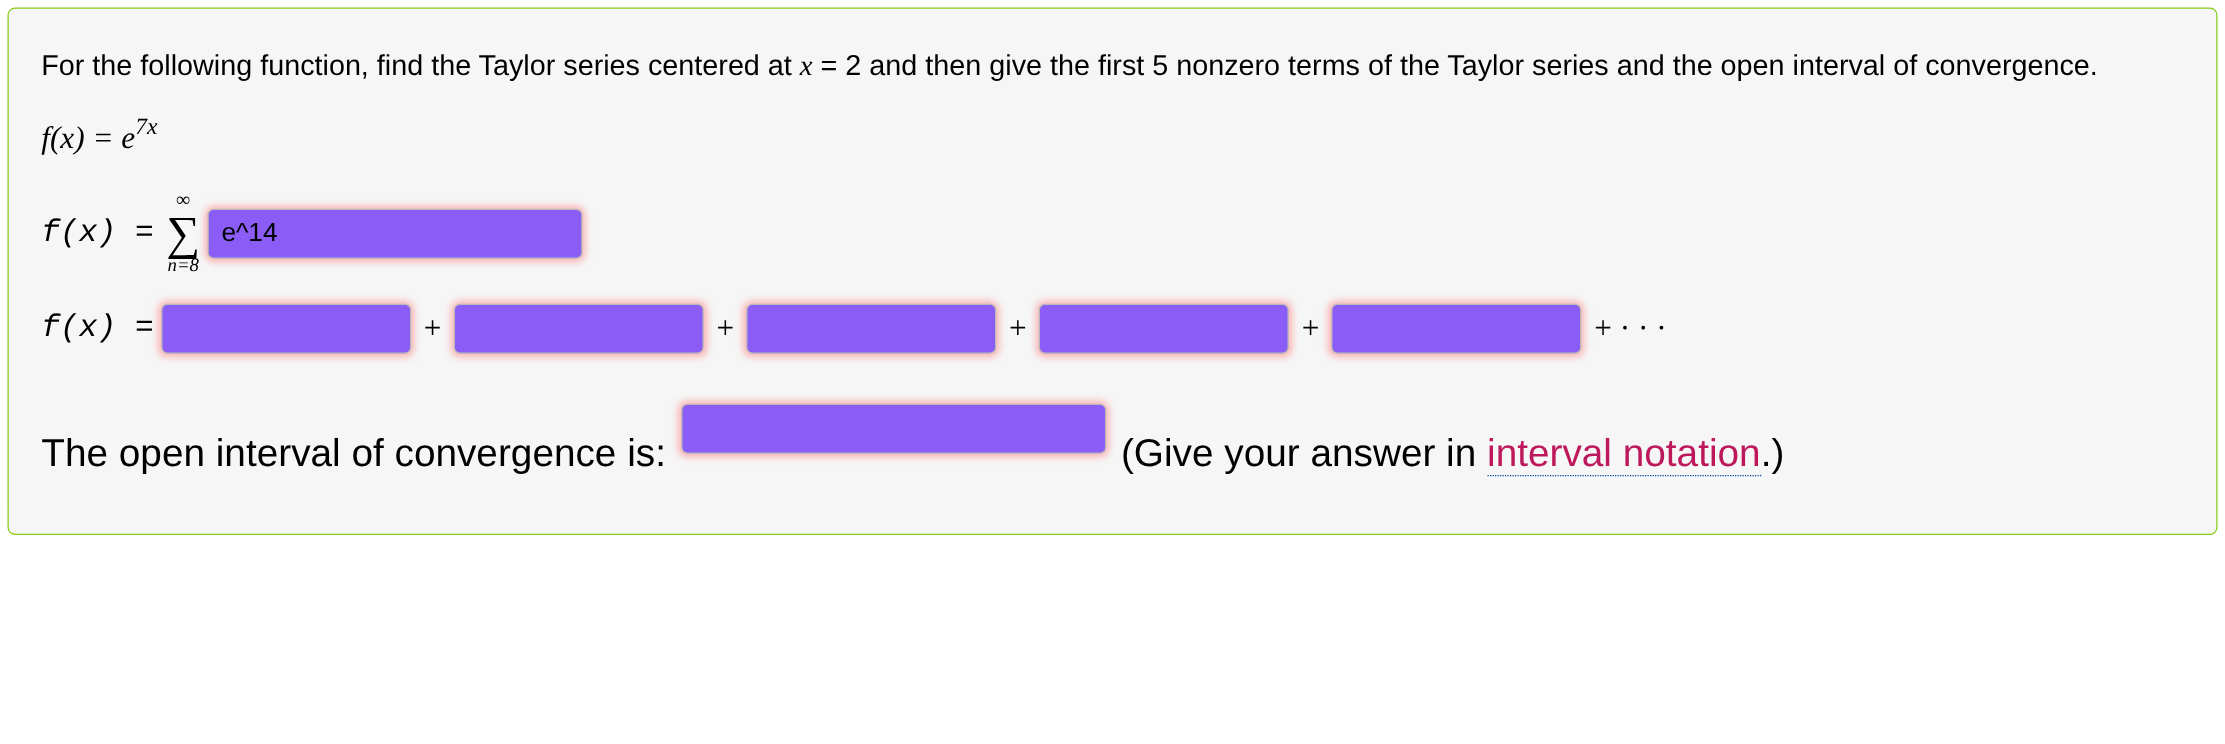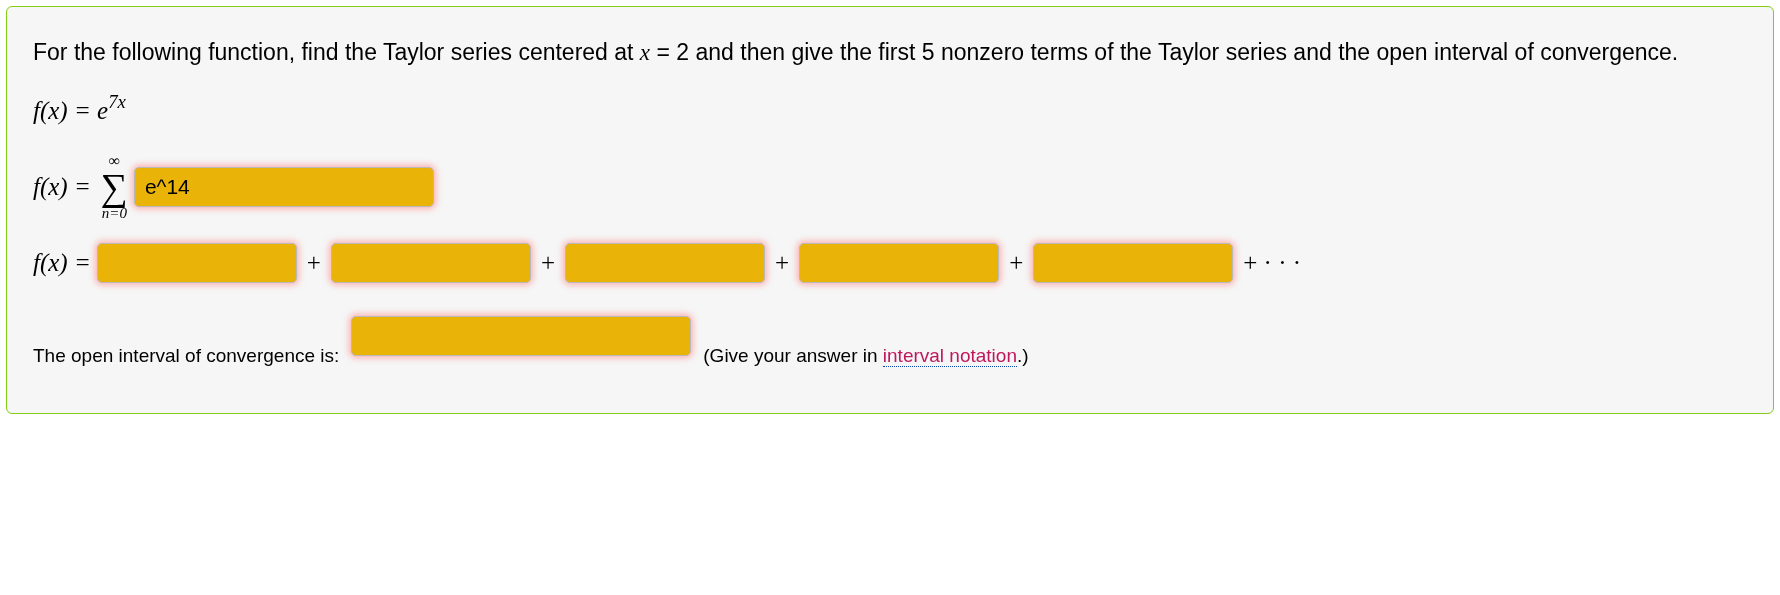--- a/index.html
+++ b/index.html
@@ -33,60 +33,60 @@
   .row {
     display: flex;
     align-items: center;
     font-size: 25px;
     font-family: 'Times New Roman', serif;
     margin-bottom: 22px;
     flex-wrap: nowrap;
   }
   .row .label-text {
     font-family: Arial, Helvetica, sans-serif;
-    font-size: 19px;
+    font-size: 31px;
     margin-top: 40px;
   }
   .sum-block {
     display: inline-flex;
     flex-direction: column;
     align-items: center;
     line-height: 1;
     margin: 0 6px 0 4px;
   }
   .sum-block .top { font-size: 16px; margin-bottom: 2px;}
   .sum-block .sigma { font-size: 38px; line-height: 0.85;}
   .sum-block .bot { font-size: 15px; font-style: italic; margin-top: 3px;}
   input.answer {
     font-family: Arial, Helvetica, sans-serif;
     font-size: 21px;
     padding: 18px 10px;
     height: 40px;
     border: 1px solid #b9b9b9;
     border-radius: 5px;
-    background: #eab308;
+    background: #8b5cf6;
     box-shadow: 0 0 6px 2px rgba(255,120,120,0.55);
     outline: none;
   }
   .w-large { width: 300px; }
   .w-term { width: 200px; }
   .w-interval { width: 340px; margin: 0 12px; }
   .op {
     font-family: 'Times New Roman', serif;
     font-size: 25px;
     margin: 0 10px;
   }
   .link {
     color: #be185d;
     border-bottom: 1px dotted #0645ad;
     cursor: pointer;
   }
   .fxeq {
     font-style: italic;
-    font-family: Liberation Serif, serif;
+    font-family: Liberation Mono, monospace;
     font-size: 25px;
     margin-right: 6px;
   }
   .sup { font-size: 0.75em; position: relative; top: -0.55em; }
 </style>
 </head>
 <body>
 
 <div class="question-container">
 
@@ -96,21 +96,21 @@
 
   <div class="center-eq">
     <span class="mathvar">f(x) = e</span><span class="sup mathvar">7x</span>
   </div>
 
   <div class="row">
     <span class="fxeq">f(x) = </span>
     <span class="sum-block">
       <span class="top">∞</span>
       <span class="sigma">∑</span>
-      <span class="bot">n=0</span>
+      <span class="bot">n=8</span>
     </span>
     <input class="answer w-large" type="text" value="e^14" style="">
   </div>
 
   <div class="row">
     <span class="fxeq">f(x) = </span>
     <input class="answer w-term" type="text" value="" style="">
     <span class="op">+</span>
     <input class="answer w-term" type="text" value="" style="">
     <span class="op">+</span>

